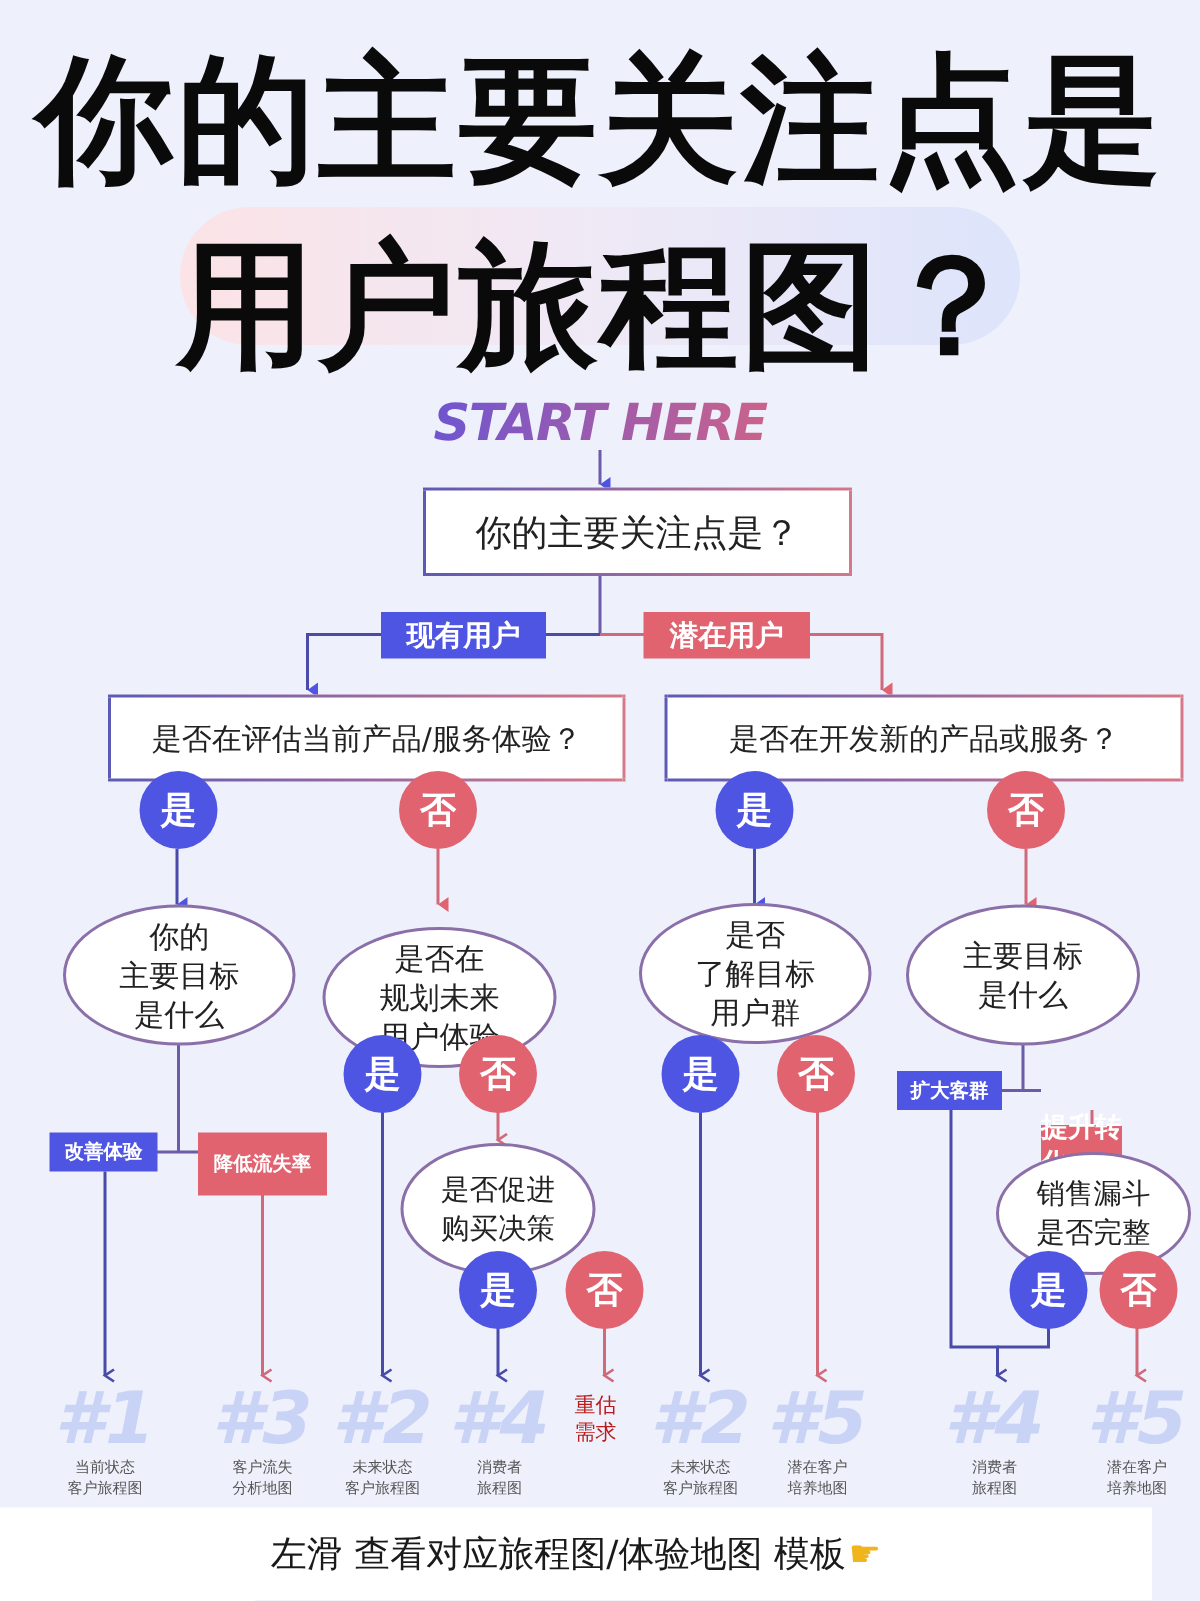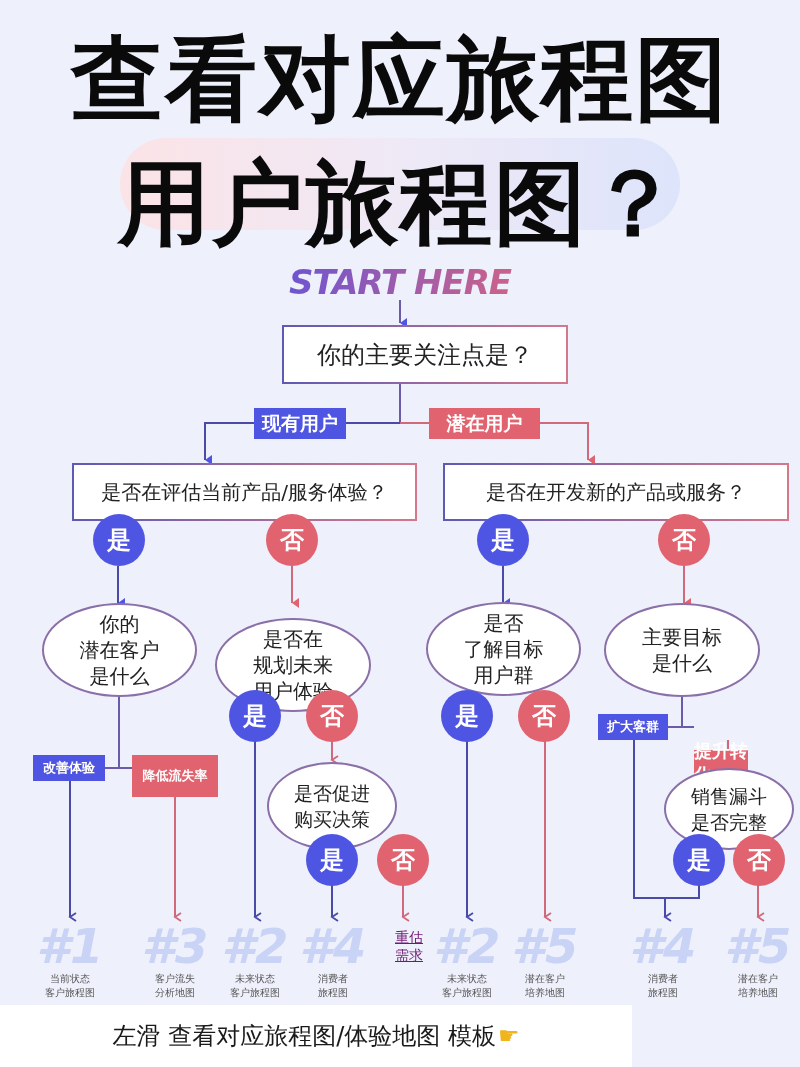--- a/index.html
+++ b/index.html
@@ -52,34 +52,33 @@
   }
   .num {
     position: absolute; font-size: 48px; font-weight: 900; font-style: italic;
     color: #c9d3f6; text-align: center; width: 100px;
   }
   .cap {
     position: absolute; font-size: 10px; line-height: 14px; color: #555; text-align: center; width: 90px;
     white-space: pre-line;
   }
   .rethink {
-    position: absolute; font-size: 14px; line-height: 18px; color: #701a75; text-align: right; width: 40px;
+    position: absolute; font-size: 14px; line-height: 18px; color: #b91c1c; text-align: left; width: 40px;
     white-space: pre-line;
-    text-decoration: underline;
   }
   .footer {
-    position: absolute; left: 0; top: 1005px; width: 632px; height: 62px; background: #fff;
+    position: absolute; left: 0; top: 1005px; width: 768px; height: 62px; background: #fff;
     display: flex; align-items: center; justify-content: center; font-size: 24px; color: #1a1a1a;
   }
   .hand { color: #f0b41c; margin-left: 2px; }
 </style>
 </head>
 <body>
 
-<div class="title-line title1">查看对应旅程图</div>
+<div class="title-line title1">你的主要关注点是</div>
 <div class="title-pill"></div>
 <div class="title-line title2">用户旅程图？</div>
 
 <div class="start">START HERE</div>
 
 <svg class="lines" viewBox="0 0 800 1067">
   <defs>
     <marker id="ab" markerWidth="10" markerHeight="10" refX="5" refY="8" orient="auto" markerUnits="userSpaceOnUse">
       <path d="M1,2 L5,8 L9,2" fill="none" stroke="#4a4aa8" stroke-width="1.8"></path>
     </marker>
@@ -128,37 +127,37 @@
 
     <polyline points="699,878 699,898 665,898" stroke="#4a4aa8"></polyline>
     <line x1="758" y1="878" x2="758" y2="917" stroke="#d0697a" marker-end="url(#ar)"></line>
   </g>
 </svg>
 
 <div class="box" style="left:254px;top:325px;width:286px;height:59px;font-size:24px;">
   <span>你的主要关注点是？</span>
 </div>
 
-<div class="tag blue" style="left:254px;top:408px;width:92px;height:31px;font-size:19px;">现有用户</div>
+<div class="tag blue" style="left:254px;top:408px;width:110px;height:31px;font-size:19px;">现有用户</div>
 <div class="tag red" style="left:429px;top:408px;width:111px;height:31px;font-size:19px;text-align:right;">潜在用户</div>
 
 <div class="box" style="left:44px;top:463px;width:345px;height:58px;font-size:20px;">
   <span>是否在评估当前产品/服务体验？</span>
 </div>
 <div class="box" style="left:415px;top:463px;width:346px;height:58px;font-size:20px;">
   <span>是否在开发新的产品或服务？</span>
 </div>
 
 <div class="circ blue" style="left:93px;top:514px;width:52px;height:52px;">是</div>
 <div class="circ red" style="left:266px;top:514px;width:52px;height:52px;">否</div>
 <div class="circ blue" style="left:477px;top:514px;width:52px;height:52px;">是</div>
 <div class="circ red" style="left:658px;top:514px;width:52px;height:52px;">否</div>
 
 <div class="ell" style="left:42px;top:603px;width:155px;height:94px;">你的
-潜在客户
+主要目标
 是什么</div>
 <div class="ell" style="left:215px;top:618px;width:156px;height:94px;">是否在
 规划未来
 用户体验</div>
 <div class="ell" style="left:426px;top:602px;width:155px;height:94px;text-align:center;">是否
 了解目标
 用户群</div>
 <div class="ell" style="left:604px;top:603px;width:156px;height:94px;">主要目标
 是什么</div>
 

